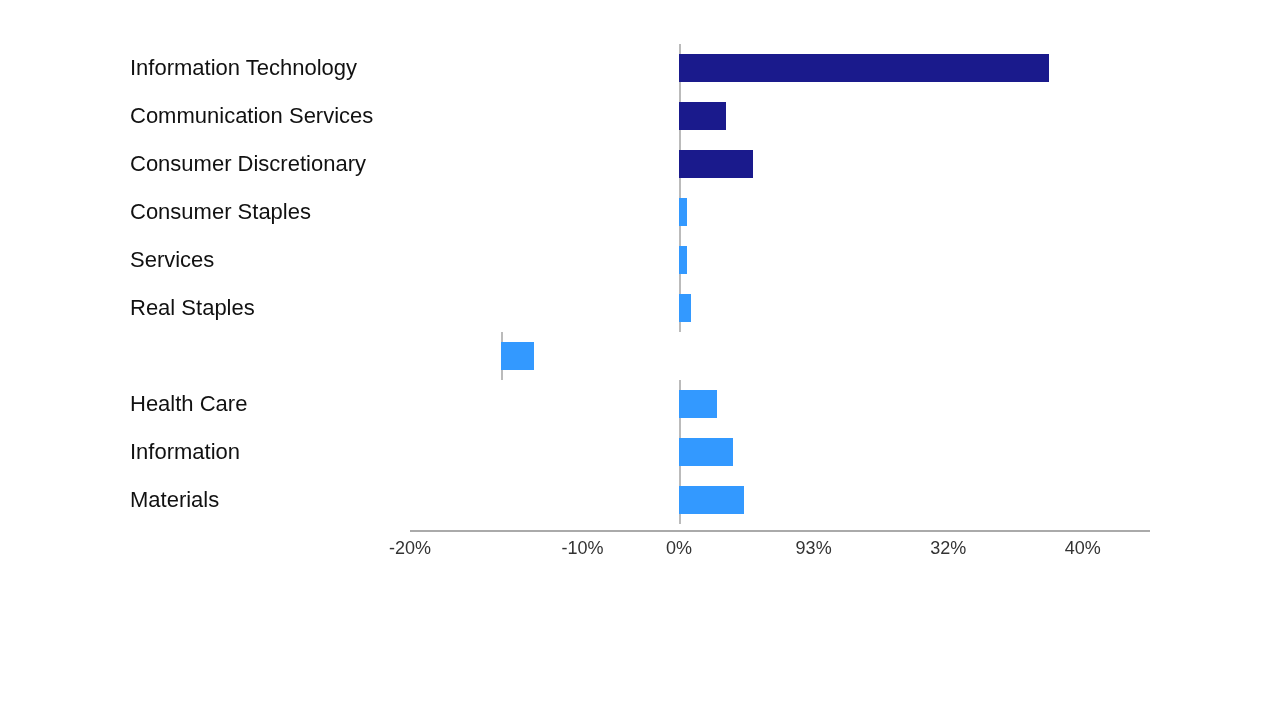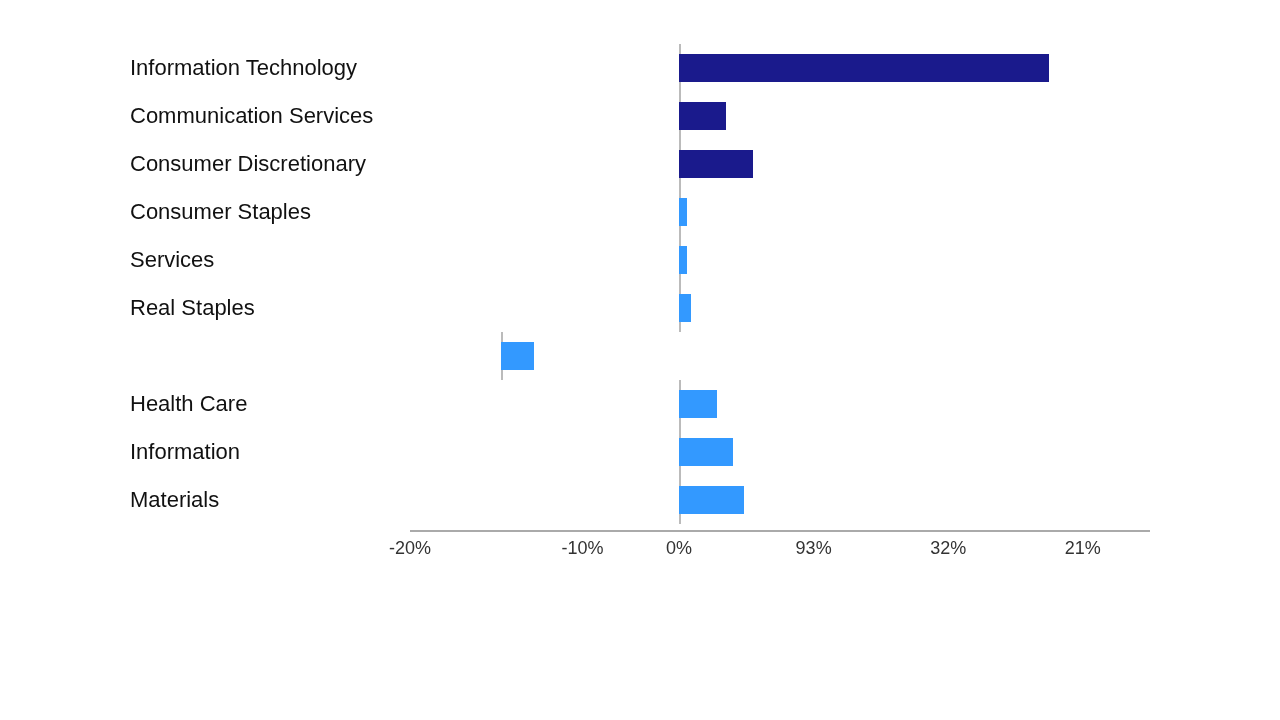--- a/index.html
+++ b/index.html
@@ -201,17 +201,17 @@
           </div>
         </div>
       </div>
     <div class="x-axis" id="x-axis" style="margin-left: 280px;">
       <div class="x-axis-labels" id="x-axis-labels">
           <div class="x-label" style="left: 0%;">-20%</div>
           <div class="x-label" style="left: 18.1818%; margin-left: 38px;">-10%</div>
           <div class="x-label" style="left: 36.3636%;">0%</div>
           <div class="x-label" style="left: 54.5455%;">93%</div>
           <div class="x-label" style="left: 72.7273%;">32%</div>
-          <div class="x-label" style="left: 90.9091%;">21%</div>
+          <div class="x-label" style="left: 90.9091%;">40%</div>
         </div>
     </div>
   </div>
 </div>
 
 </body></html>

